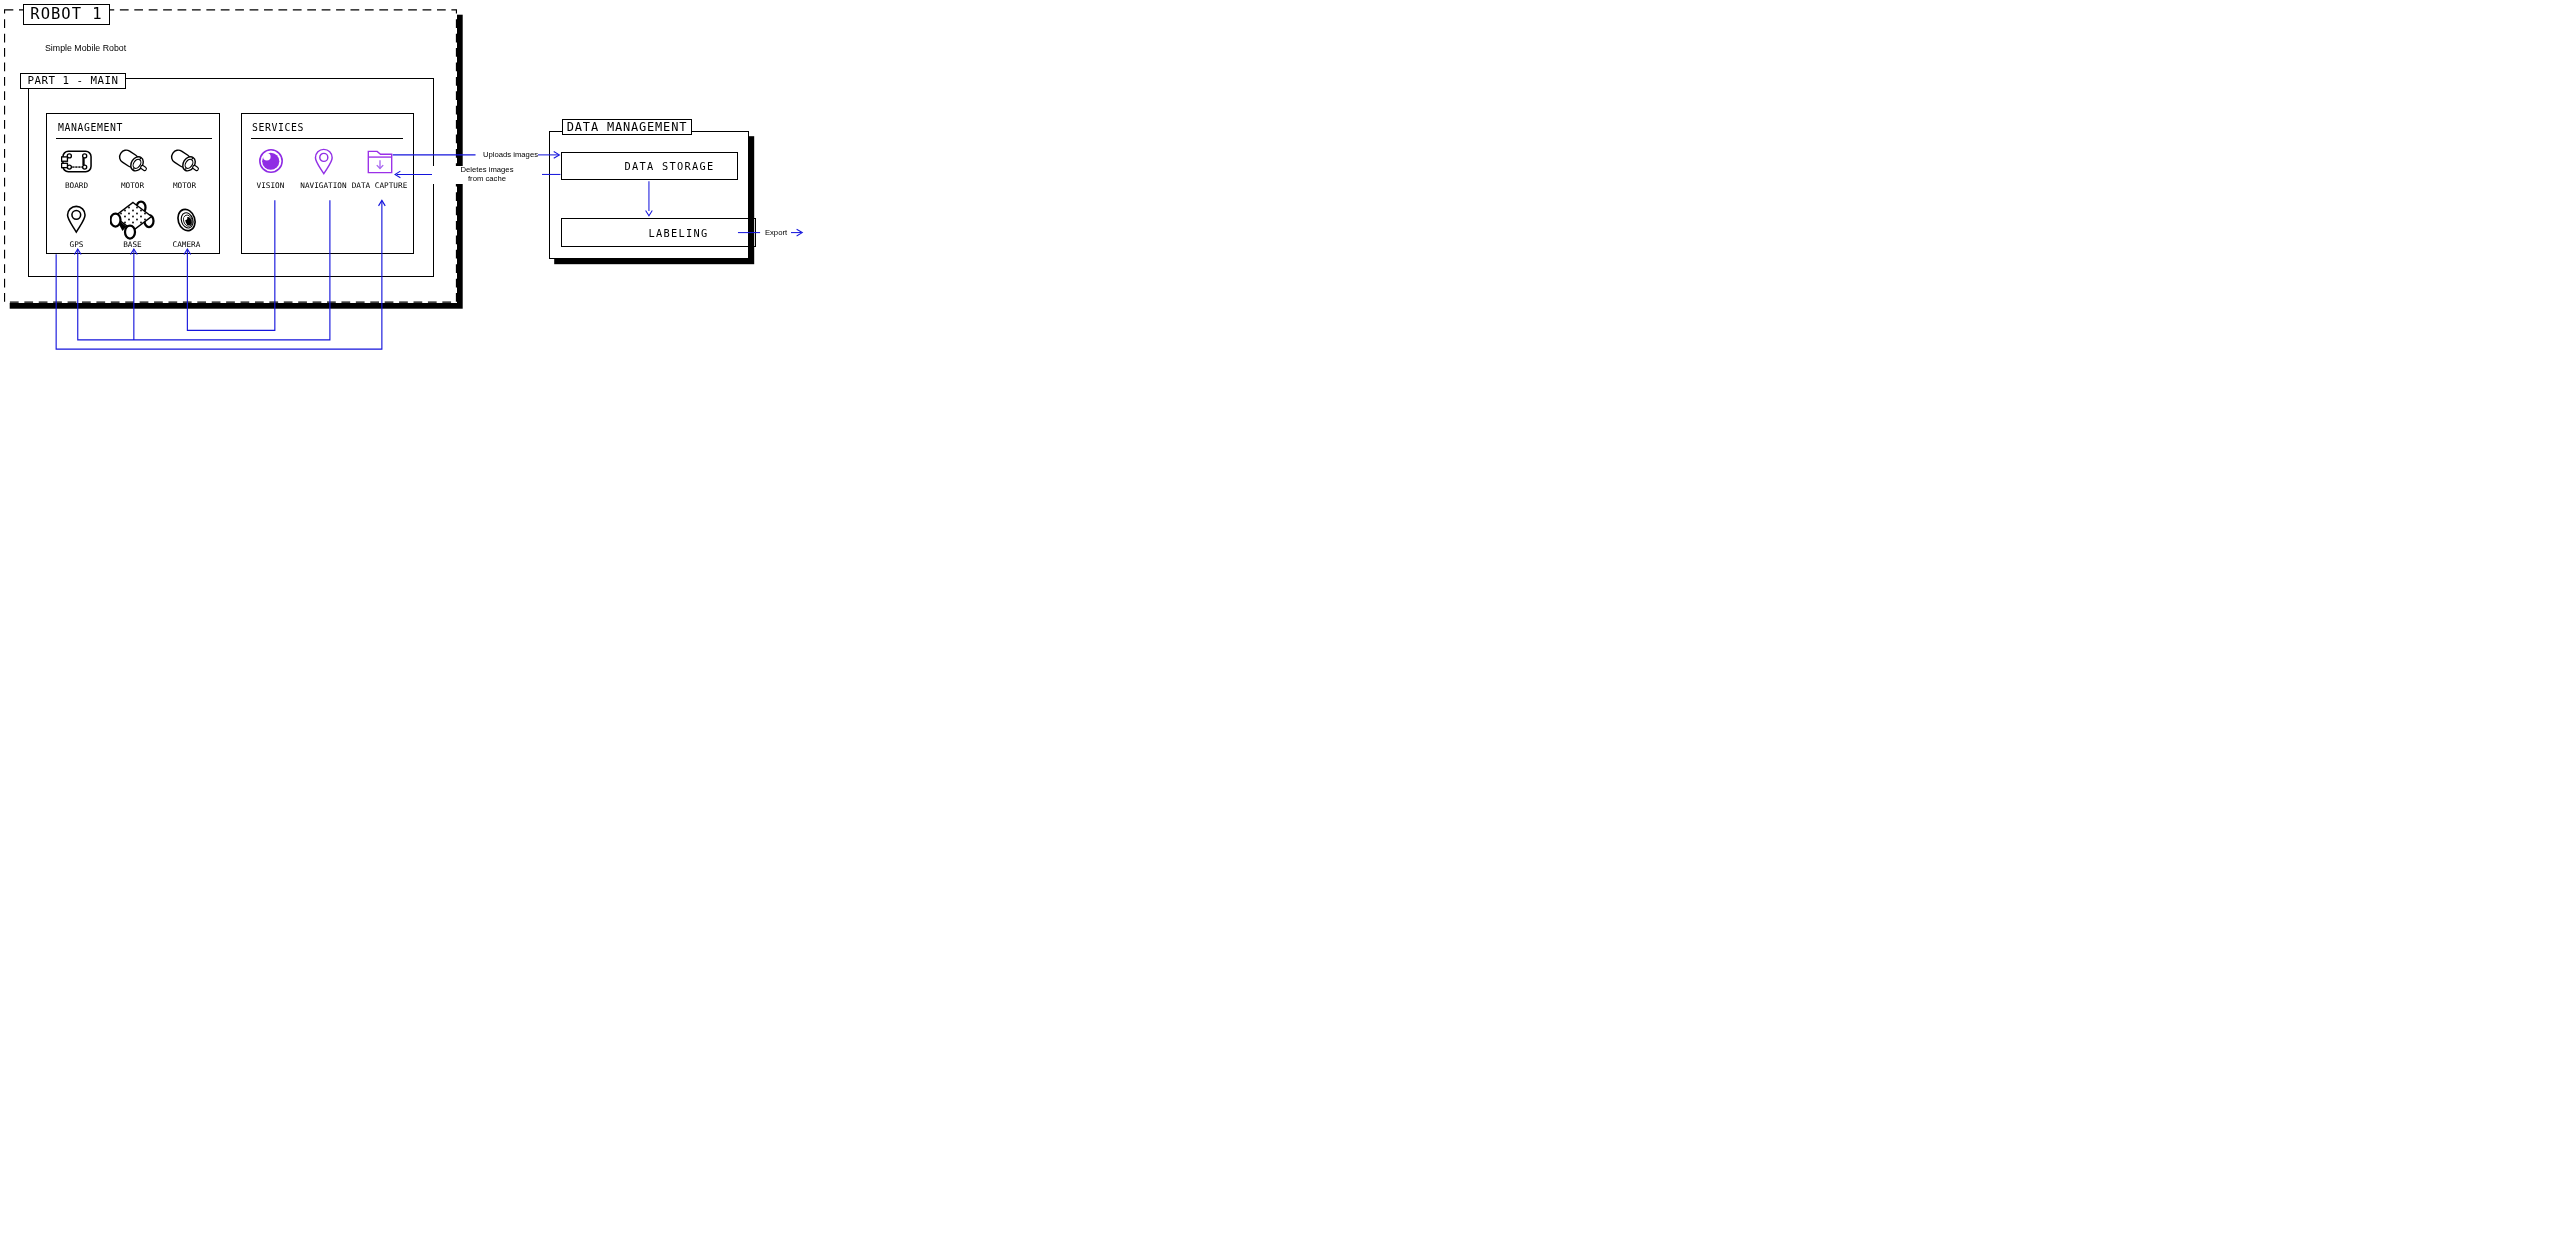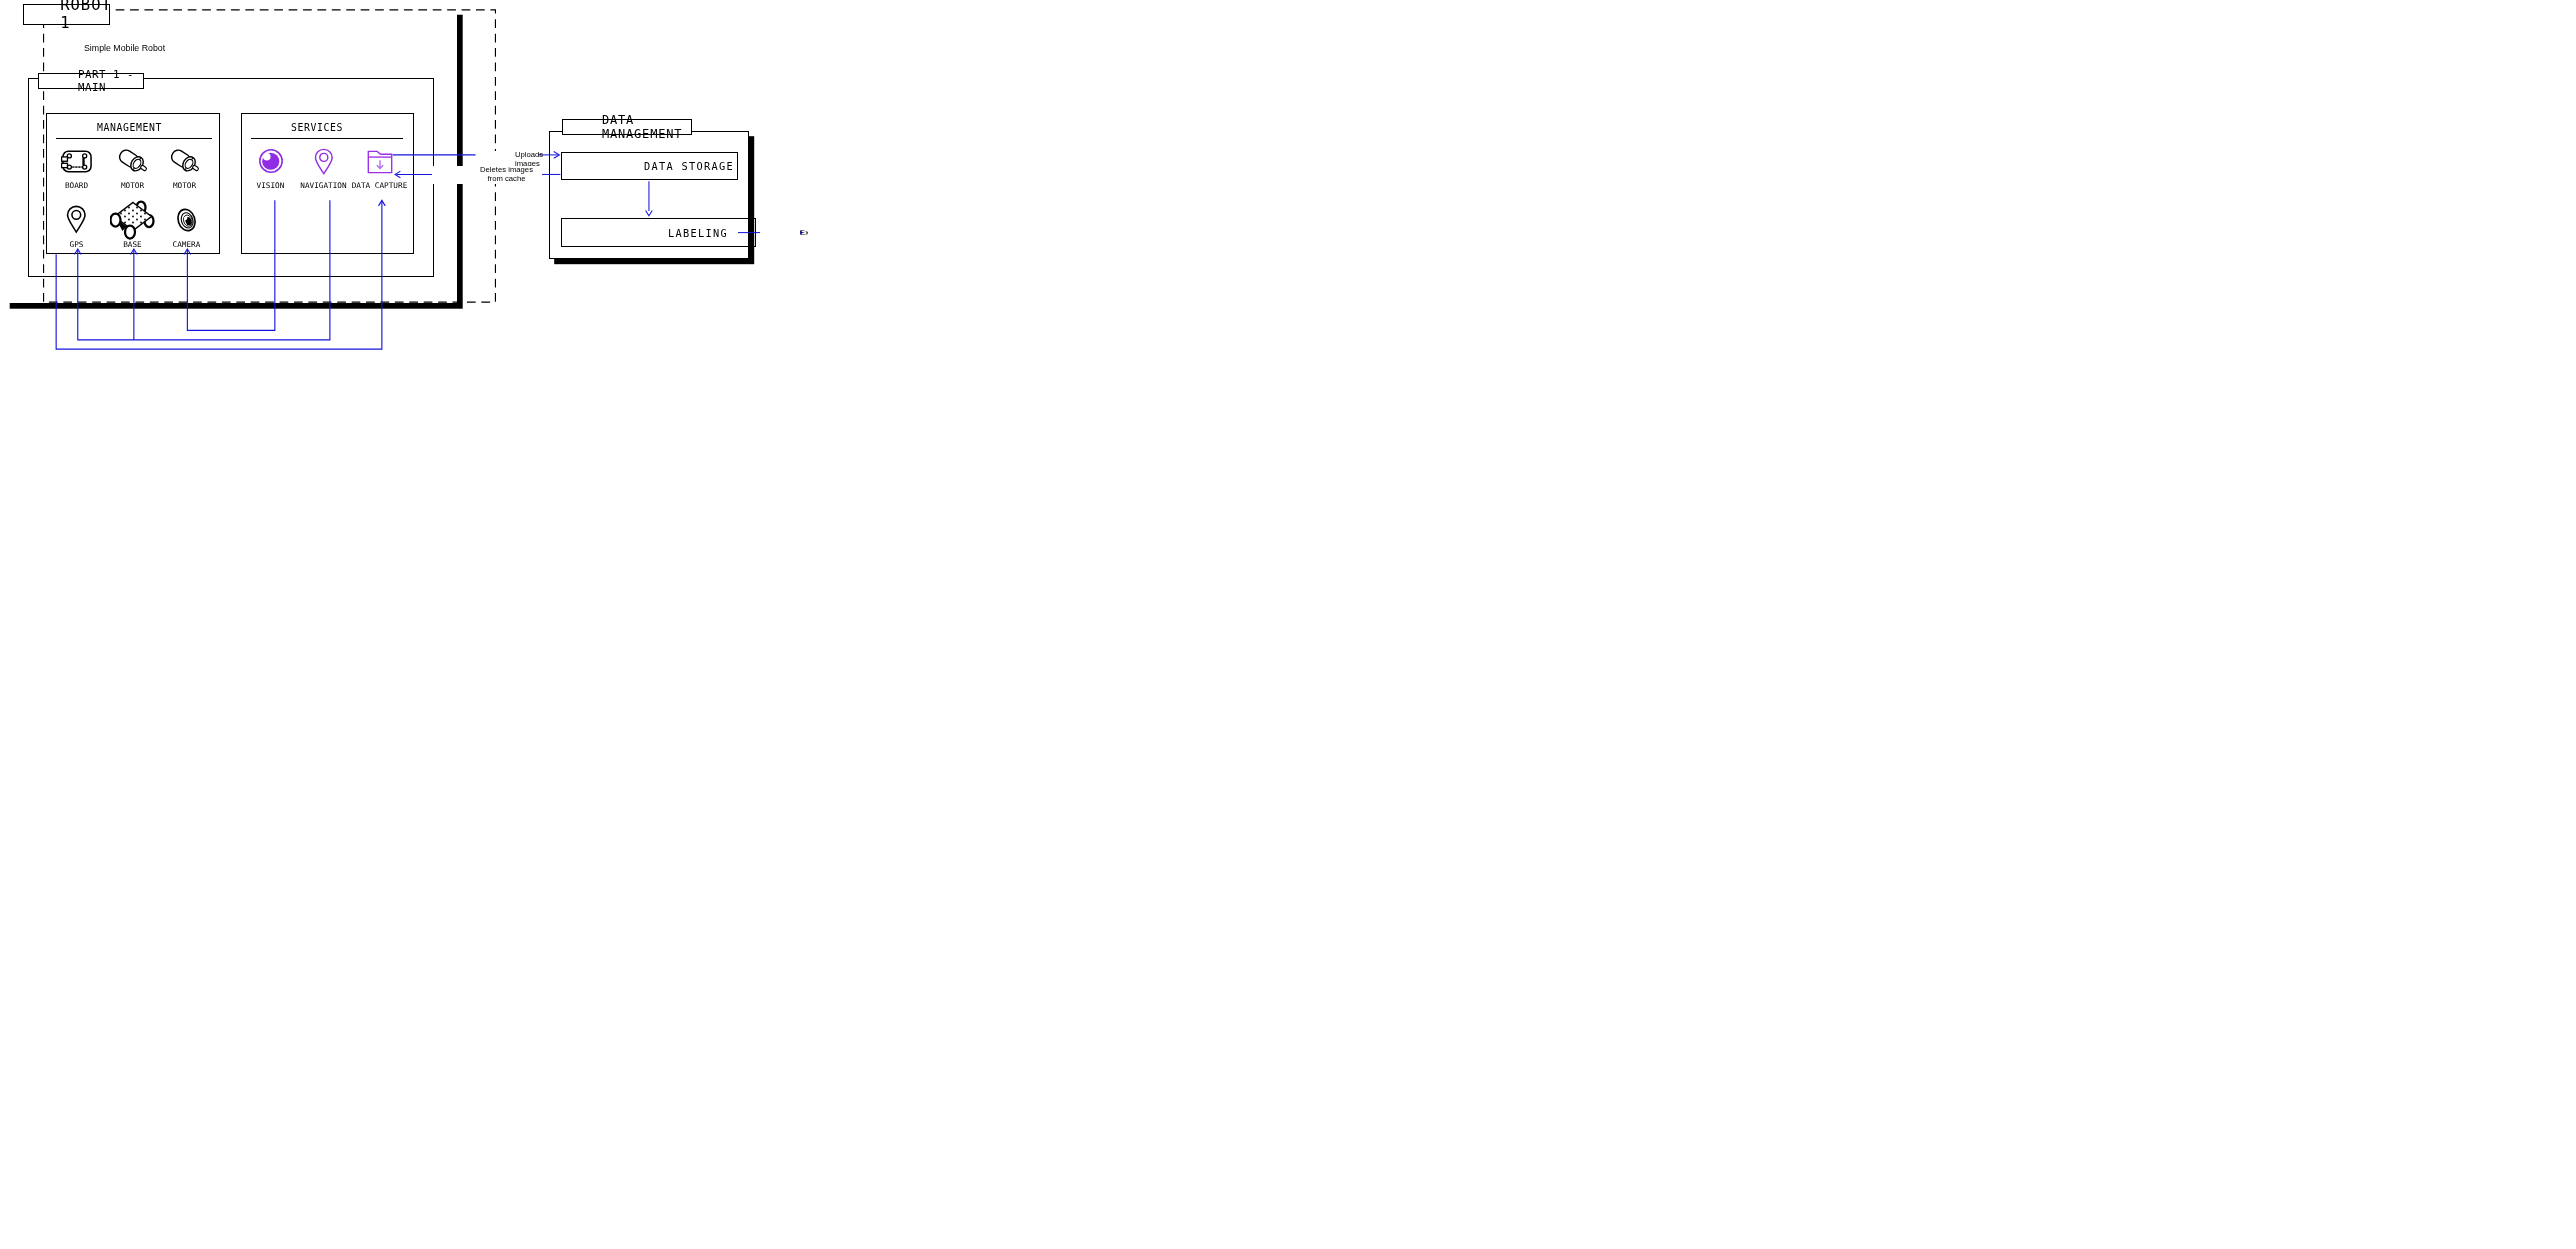--- a/index.html
+++ b/index.html
@@ -6,38 +6,38 @@
   html,body { background:#fff; }
   #canvas {
     position: relative;
     width: 808px;
     height: 353px;
     background: #fff;
     font-family: "DejaVu Sans Mono", "Liberation Mono", monospace;
     color: #000;
     overflow: hidden;
   }
-  .abs { position: absolute; padding-left: 39px; }
+  .abs { position: absolute; }
 
   
   #robot-frame { left:4.1px; top:9.3px; width:453px; height:294px; box-shadow: 5.7px 5.7px 0 0 #000; z-index:2; }
   #robot-frame svg { display:block; }
   #part-box { left:28px; top:78px; width:406px; height:199px; border:1px solid #000; z-index:2; }
   #components-box { left:46px; top:113px; width:174px; height:141px; border:1px solid #000; z-index:2; }
   #services-box { left:241px; top:113px; width:173px; height:141px; border:1px solid #000; z-index:2; }
   #dm-frame { left:549px; top:131px; width:200px; height:128px; border:1px solid #000; box-shadow: 5.2px 5.2px 0 0 #000; z-index:2; }
   .innerbox { border:1px solid #000; background:transparent; display:flex; align-items:center; justify-content:center; z-index:3; }
   #ds-box  { left:561px; top:152px; width:177px; height:28px; }
   #lab-box { left:561px; top:218px; width:195px; height:29px; }
   .innerbox span { font-size:10.3px; letter-spacing:1.3px;margin-left:40px; }
 
   
   .tagbox { background:#fff; border:1.3px solid #000; display:flex; align-items:center; justify-content:center; z-index:4; }
   #robot-tag { left:23px; top:4.1px;  width:87px; height:20.6px; font-size:15.5px; letter-spacing:1px; }
-  #part-tag  { left:38px; top:73px; width:106px; height:15.5px; font-size:10.8px; letter-spacing:0.5px; }
+  #part-tag  { left:20px; top:73px; width:106px; height:15.5px; font-size:10.8px; letter-spacing:0.5px; }
   #dm-tag    { left:562px; top:119px; width:130px; height:16px; font-size:12px; letter-spacing:0.8px; }
 
   
   .boxtitle { font-size:9.8px; letter-spacing:0.6px; z-index:3; }
   #components-title { left:58px; top:122px; }
   #services-title   { left:252px; top:122px; }
   .rule { height:1.3px; background:#000; z-index:3; }
   #components-rule { left:56px; top:138px; width:156px; }
   #services-rule   { left:251px; top:138px; width:152px; }
 

